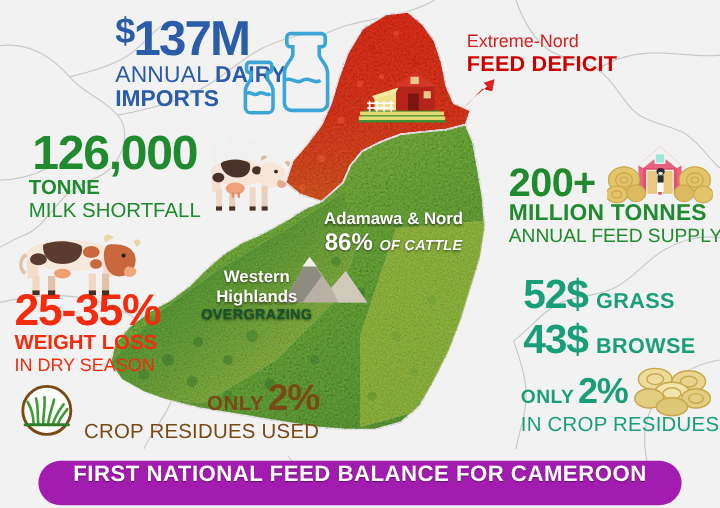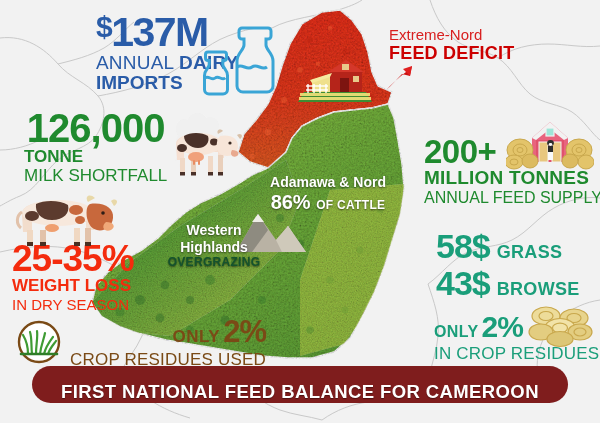--- a/index.html
+++ b/index.html
@@ -64,30 +64,30 @@
   #residue-right{left:434px;top:310px;}
   .teal-only{font-size:16px;font-weight:bold;color:#1a9e7a;letter-spacing:.4px;}
   .teal-pct{font-size:30px;font-weight:bold;color:#1a9e7a;letter-spacing:-1px;}
   .teal-l2{font-size:17px;color:#1a9e7a;letter-spacing:.2px;}
 
   
   .map-label{color:#fff;text-align:center;text-shadow:0 1px 2px rgba(0,0,0,.55);}
   #adamawa-label{left:263px;top:174px;width:130px;}
   .ada-l1{font-size:14px;font-weight:bold;line-height:1.2;}
   .ada-l2{font-size:20px;font-weight:bold;line-height:1.1;}
-  .ada-l2 small{font-size:12px;font-weight:bold;letter-spacing:.3px;}
+  .ada-l2 small{font-size:12px;font-weight:bold;letter-spacing:.3px;font-style:italic;}
   #highlands-label{left:166px;top:222px;width:96px;}
   .wh-l1{font-size:14px;font-weight:bold;line-height:1.18;}
   .wh-l2{font-size:12px;font-weight:bold;color:#14532d;letter-spacing:.3px;text-shadow:0 1px 2px rgba(0,0,0,.6);}
 
   
   #banner{
-    left:32px;top:366px;width:536px;height:37px;
-    background:#7f1d1d;border-radius:19px;
-    display:flex;align-items:flex-end;justify-content:center;
+    left:32px;top:384px;width:536px;height:37px;
+    background:#a21caf;border-radius:19px;
+    display:flex;align-items:flex-start;justify-content:center;
   }
   #banner .t{
     color:#fff;font-size:18.5px;font-weight:bold;letter-spacing:.4px;
     text-shadow:0 1px 1px rgba(0,0,0,.4);
   }
 </style>
 </head>
 <body>
 
 <div id="stage">
@@ -402,21 +402,21 @@
       <div class="nowrap" style="display:flex;align-items:baseline;gap:3px;">
         <span class="brown-only">ONLY</span>
         <span class="brown-pct">2%</span>
       </div>
       <div class="brown-l2 nowrap">CROP RESIDUES USED</div>
     </div>
   </div>
 
   <div class="abs" id="price-block">
     <div class="price-row">
-      <span class="price-num">58$</span>
+      <span class="price-num">52$</span>
       <span class="price-lab">GRASS</span>
     </div>
     <div class="price-row">
       <span class="price-num">43$</span>
       <span class="price-lab">BROWSE</span>
     </div>
   </div>
 
   <div class="abs" id="residue-right">
     <div class="nowrap" style="display:flex;align-items:baseline;gap:3px;">

